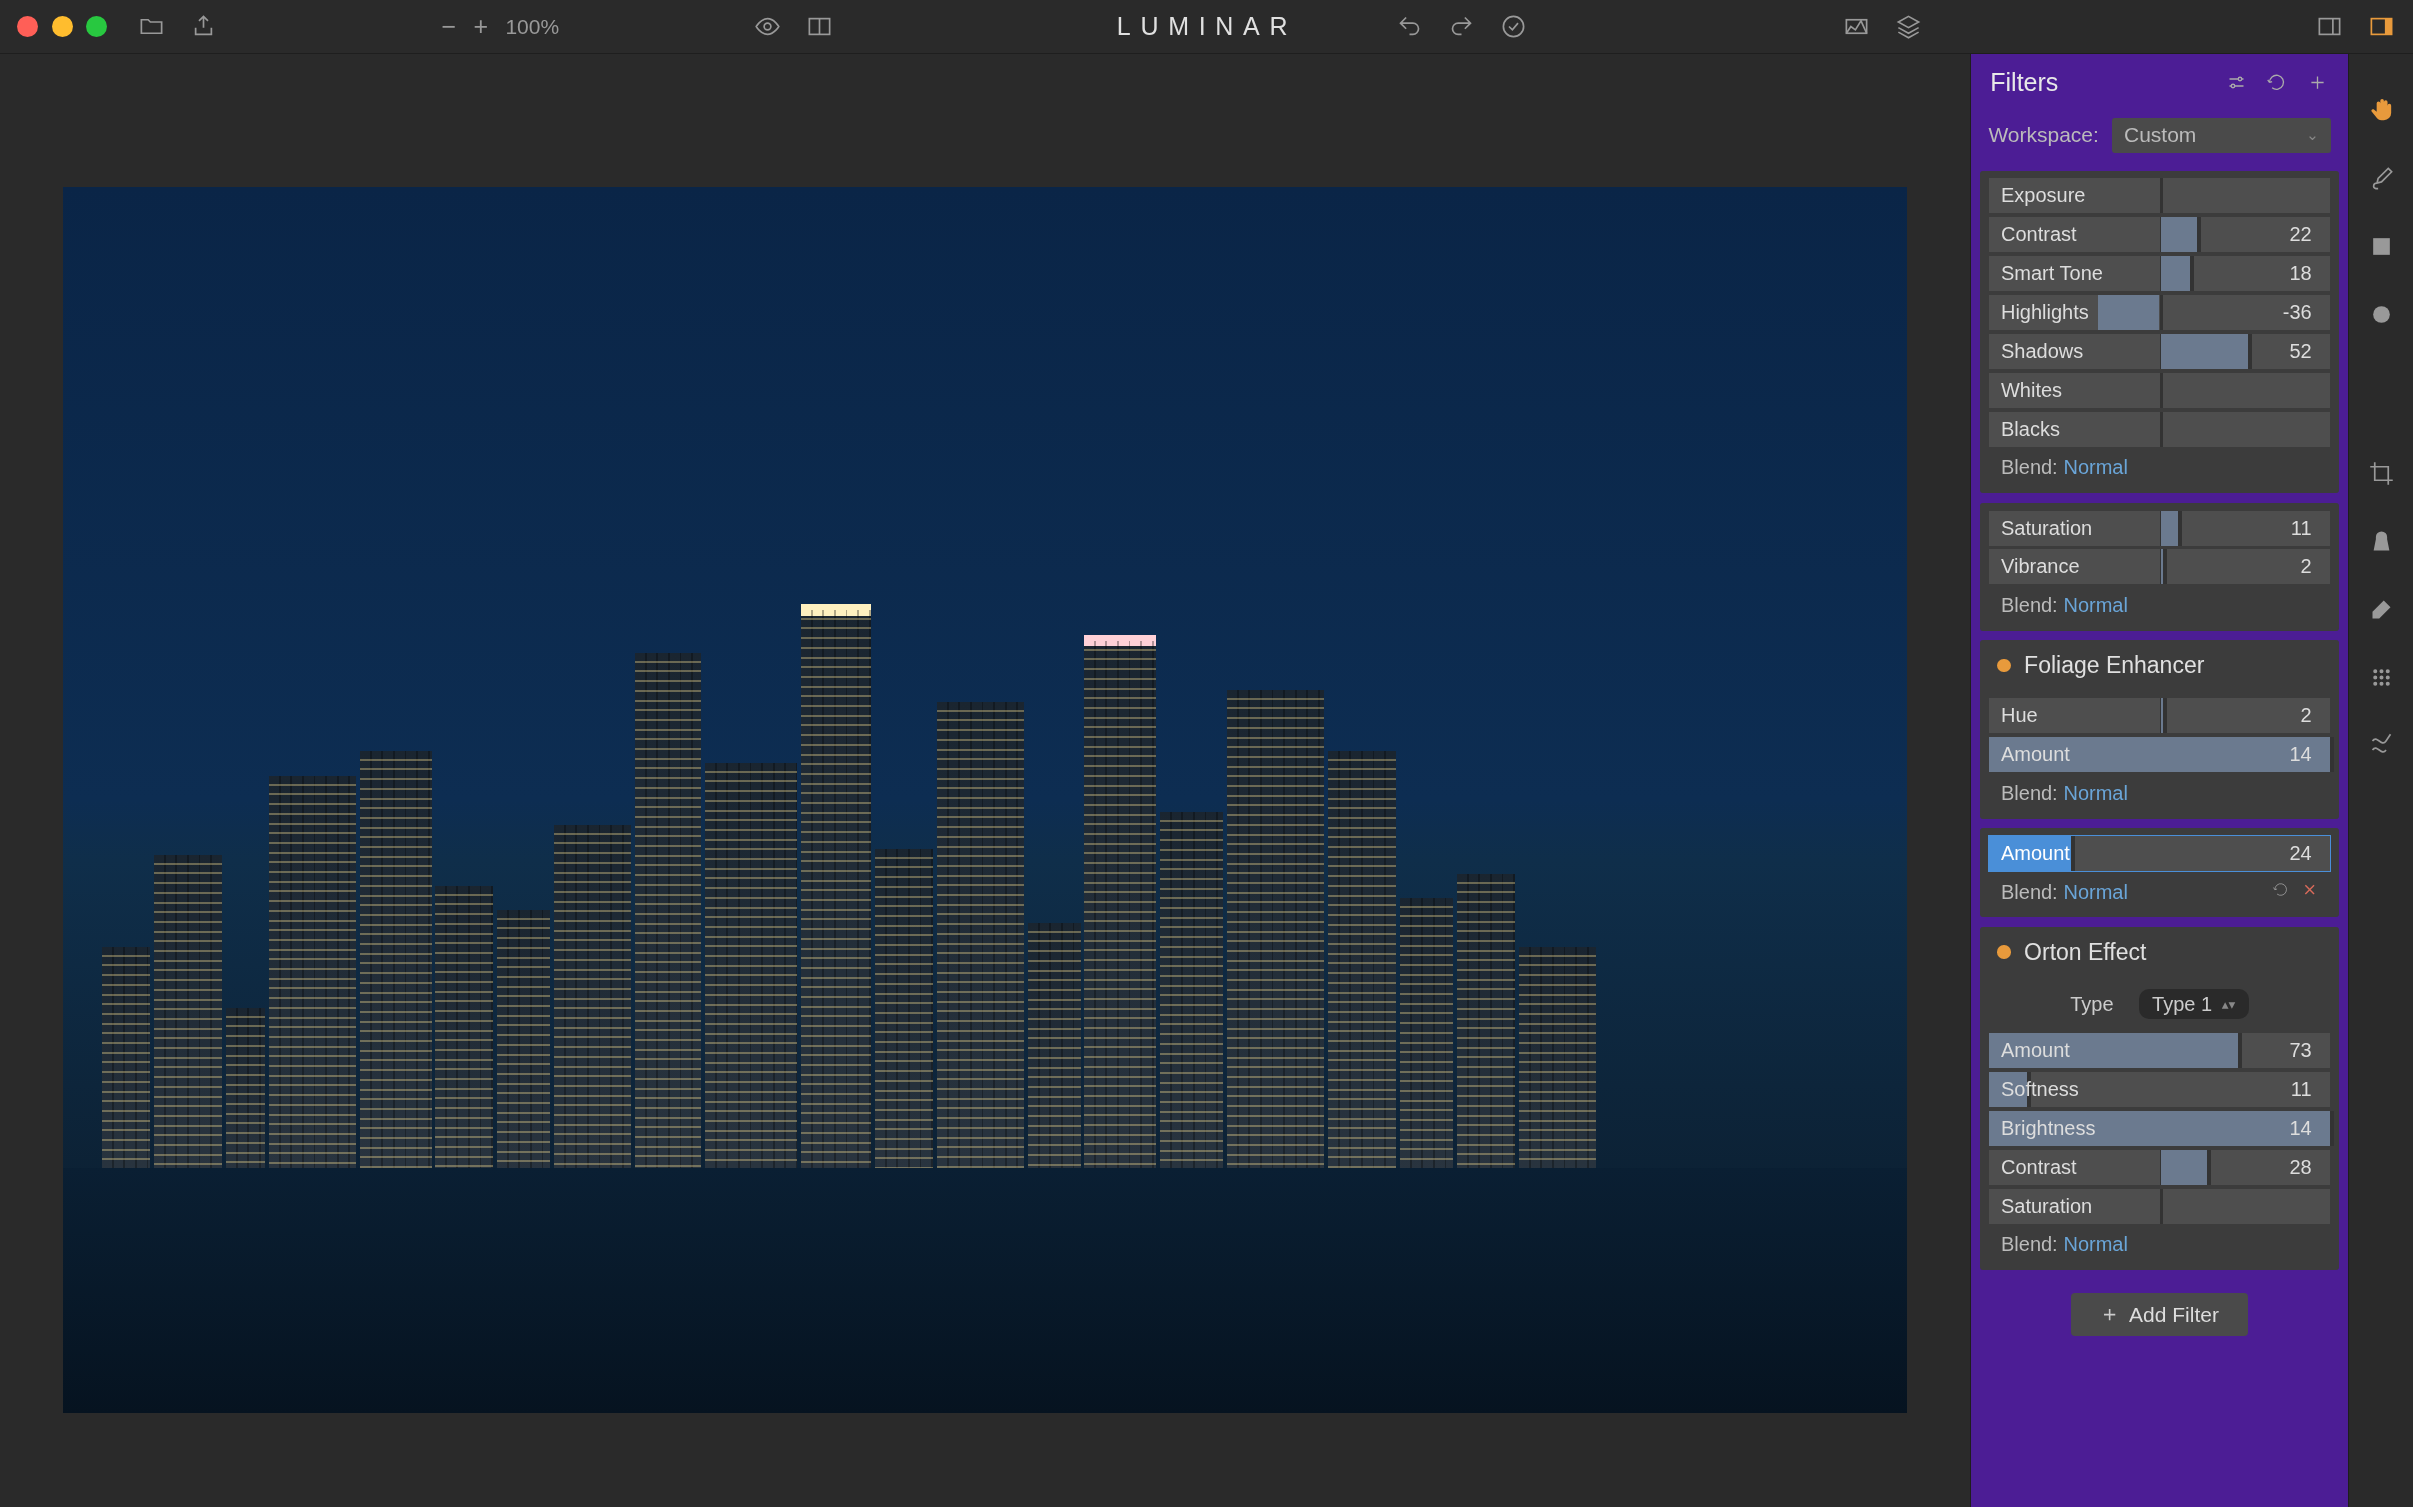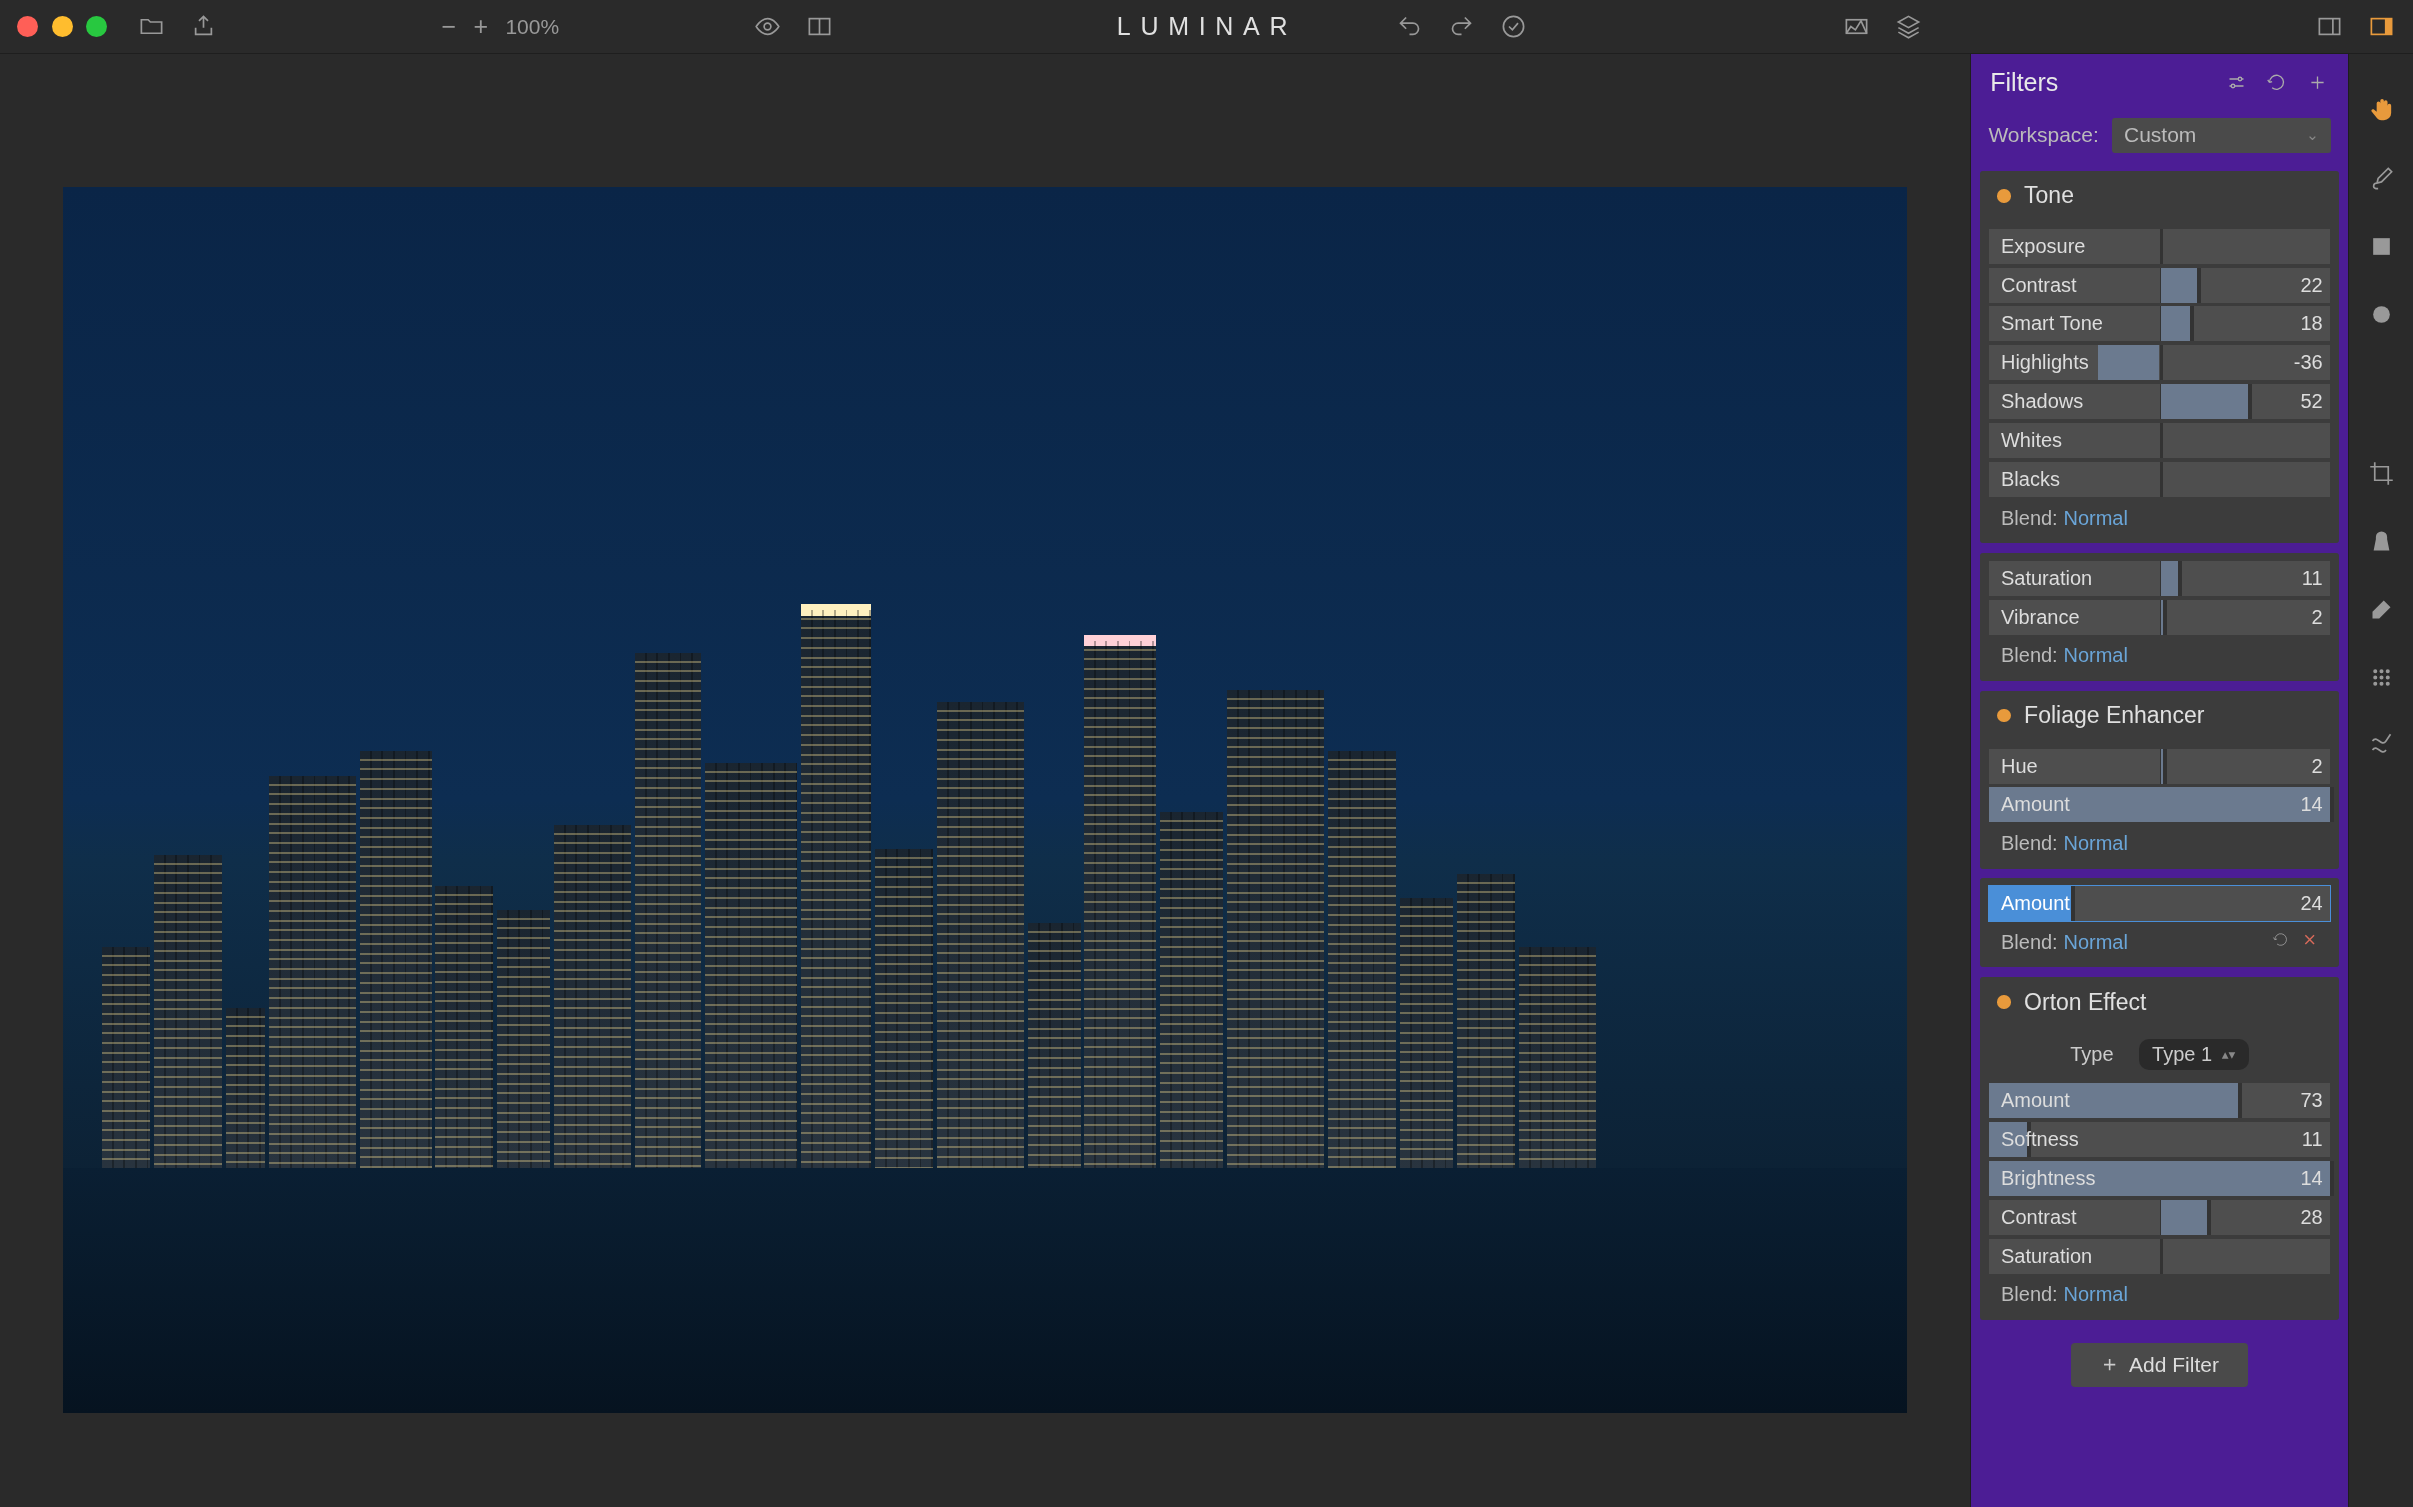--- a/index.html
+++ b/index.html
@@ -33,21 +33,21 @@
 .panel-head-icons svg { stroke:#aaa; fill:none; stroke-width:1.5; }
 .workspace-row { display:flex; align-items:center; padding: 7.7px 17.4px 13.5px 17.4px; font-size: 21px; color:#bbb; gap: 13.5px; }
 .workspace-dd { flex:1; background:#4a4a4a; padding: 5.8px 11.6px; border-radius: 2.9px; display:flex; align-items:center; cursor:pointer; }
 .workspace-dd .chev { margin-left:auto; font-size:15.4px; color:#888; }
 .filter-block { margin: 3.9px 8.7px 9.7px 8.7px; background: #3c3c3c; border-radius: 2.9px; }
 .filter-head { display:flex; align-items:center; gap: 13.5px; padding: 11.6px 17.4px; font-size: 23px; color:#e0e0e0; cursor:pointer; }
 .fdot { width:13.5px; height:13.5px; background:#e89a3c; border-radius:50%; flex-shrink:0; }
 .filter-body { padding: 3.9px 9.7px 9.7px 9.7px; }
 .slider-row { display:flex; align-items:center; height: 35px; margin: 3.9px 0; position:relative; background:#4e4e4e; }
 .slider-label { position:absolute; left: 11.6px; color:#ddd; font-size: 20px; z-index:2; }
-.slider-val { position:absolute; right: 7px; color:#ddd; font-size: 20px; z-index:2; }
+.slider-val { position:absolute; right: 18px; color:#ddd; font-size: 20px; z-index:2; }
 .slider-center { position:absolute; top:0; bottom:0; width:1.9px; background:#333; left:50%; }
 .slider-fill { position:absolute; top:0; bottom:0; background:#6b7a8f; }
 .slider-thumb { position:absolute; top:0; bottom:0; width:3.9px; background:#333; }
 .slider-row.highlighted { outline: 1.9px solid #4a8fd8; }
 .slider-row.highlighted .slider-fill { background:#4a8fd8; }
 .slider-row.highlighted .slider-label { color:#fff; }
 .blend-row { display:flex; align-items:center; padding: 5.8px 11.6px 3.9px 11.6px; font-size: 20px; gap:5.8px; }
 .blend-lab { color:#bbb; }
 .blend-val { color:#6aa5d8; }
 .blend-icons { margin-left:auto; display:flex; gap:11.6px; }
@@ -209,24 +209,20 @@
       <div class="workspace-row">
         <span>Workspace:</span>
         <div class="workspace-dd">
           <span>Custom</span>
           <span class="chev">⌄</span>
         </div>
       </div>
 
       <div id="filters-container">
           <div class="filter-block">
-            <div class="filter-head">
-              <span class="fdot"></span>
-              <span>Tone</span>
-            </div>
             <div class="filter-body">
               <div class="slider-row">
                 <div class="slider-fill" style="left:50%;width:0%"></div>
                 <div class="slider-center"></div>
                 <div class="slider-thumb" style="left:50%"></div>
                 <span class="slider-label">Exposure</span>
                 <span class="slider-val"></span>
               </div>
               <div class="slider-row">
                 <div class="slider-fill" style="left:50%;width:11%"></div>

